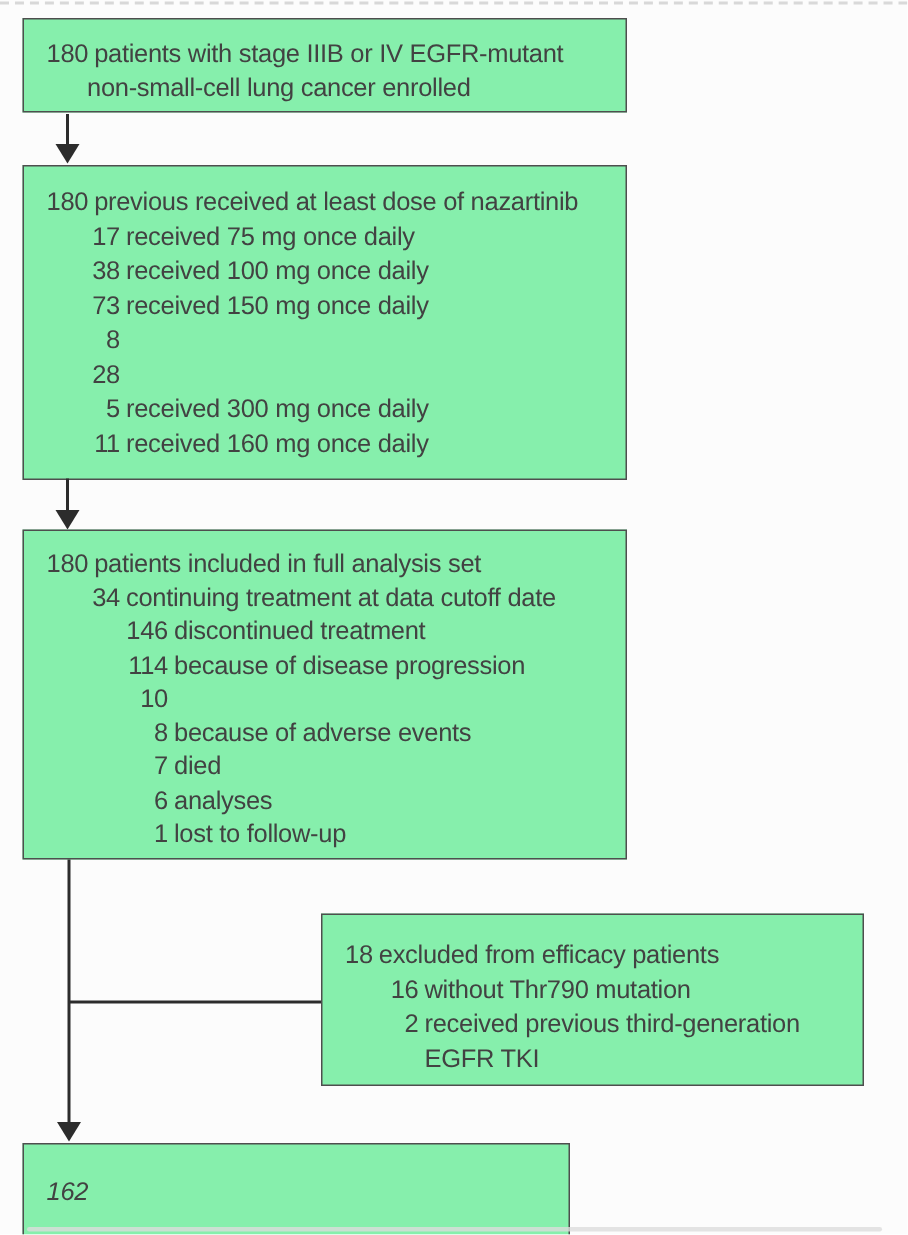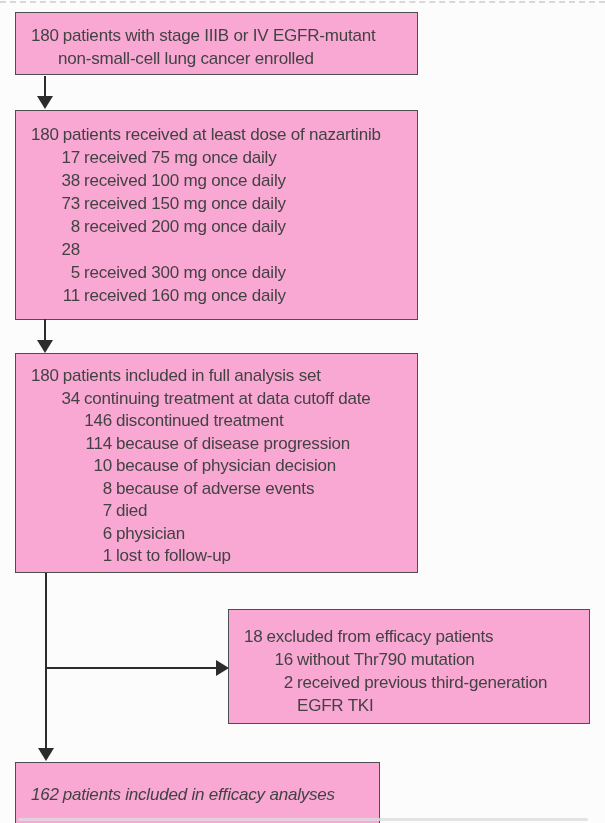--- a/index.html
+++ b/index.html
@@ -4,33 +4,33 @@
 <style>
   html,body {margin:0; padding:0; background:#ffffff;}
   .canvas {
     position:relative; width:605px; height:823px;
     background:#fcfcfc; overflow:hidden;
     font-family:"Liberation Sans", sans-serif;
     font-size:17px; color:#424242; letter-spacing:-0.2px;
   }
   .box {
     position:absolute; box-sizing:border-box;
-    border:1.5px solid #4e4e4e; background:#f9a8d4;
+    border:1.5px solid #4e4e4e; background:#86efac;
   }
   .line {display:flex; line-height:23px; white-space:nowrap;}
   .num {flex:none; text-align:right; margin-right:4px;}
   .lvl1 .num {width:49px;}
   .lvl2 .num {width:81px;}
   .lvl0.cont .num {width:23px;}
 
   #box-enrolled      {left:15px;  top:12px;  width:403px; height:63px;  padding:11px 8px 0 15px;}
   #box-treatment     {left:15px;  top:110px; width:403px; height:210px; padding:12px 8px 0 15px;}
   #box-full-analysis {left:15px;  top:353px; width:403px; height:220px; padding:11px 8px 0 15px;}
   #box-full-analysis .line {line-height:22.5px;}
-  #box-excluded      {left:228px; top:609px; width:362px; height:115px; padding:15px 8px 0 15px;}
+  #box-excluded      {left:214px; top:609px; width:362px; height:115px; padding:15px 8px 0 15px;}
   #box-efficacy      {left:15px;  top:762px; width:365px; height:64px;  padding:0 8px 0 15px; display:flex; align-items:center;font-style:italic;}
 
   .vline {position:absolute; width:2px;  background:#2c2c2c;}
   .hline {position:absolute; height:2px; background:#2c2c2c;}
   .head-down {position:absolute; width:0; height:0;
     border-left:8px solid transparent; border-right:8px solid transparent;
     border-top:13px solid #2c2c2c;}
   .head-right {position:absolute; width:0; height:0;
     border-top:8px solid transparent; border-bottom:8px solid transparent;
     border-left:13px solid #2c2c2c;}
@@ -66,37 +66,36 @@
         <span class="txt">non-small-cell lung cancer enrolled</span>
       </div>
   </div>
 
   <div class="vline" id="arrow1-line"></div>
   <div class="head-down" id="arrow1-head"></div>
 
   <div class="box" id="box-treatment">
     <div class="line lvl0">
         <span class="num">180</span>
-        <span class="txt">patients received at least dose of nazartinib</span>
+        <span class="txt">previous received at least dose of nazartinib</span>
       </div>
     <div class="line lvl1">
         <span class="num">17</span>
         <span class="txt">received 75 mg once daily</span>
       </div>
     <div class="line lvl1">
         <span class="num">38</span>
         <span class="txt">received 100 mg once daily</span>
       </div>
     <div class="line lvl1">
         <span class="num">73</span>
         <span class="txt">received 150 mg once daily</span>
       </div>
     <div class="line lvl1">
         <span class="num">8</span>
-        <span class="txt">received 200 mg once daily</span>
       </div>
     <div class="line lvl1">
         <span class="num">28</span>
       </div>
     <div class="line lvl1">
         <span class="num">5</span>
         <span class="txt">received 300 mg once daily</span>
       </div>
     <div class="line lvl1">
         <span class="num">11</span>
@@ -119,33 +118,32 @@
     <div class="line lvl2">
         <span class="num">146</span>
         <span class="txt">discontinued treatment</span>
       </div>
     <div class="line lvl2">
         <span class="num">114</span>
         <span class="txt">because of disease progression</span>
       </div>
     <div class="line lvl2">
         <span class="num">10</span>
-        <span class="txt">because of physician decision</span>
       </div>
     <div class="line lvl2">
         <span class="num">8</span>
         <span class="txt">because of adverse events</span>
       </div>
     <div class="line lvl2">
         <span class="num">7</span>
         <span class="txt">died</span>
       </div>
     <div class="line lvl2">
         <span class="num">6</span>
-        <span class="txt">physician</span>
+        <span class="txt">analyses</span>
       </div>
     <div class="line lvl2">
         <span class="num">1</span>
         <span class="txt">lost to follow-up</span>
       </div>
   </div>
 
   <div class="vline" id="branch-vline"></div>
   <div class="head-down" id="branch-vhead"></div>
   <div class="hline" id="branch-hline"></div>
@@ -166,19 +164,18 @@
       </div>
     <div class="line lvl1 cont">
         <span class="num"></span>
         <span class="txt">EGFR TKI</span>
       </div>
   </div>
 
   <div class="box" id="box-efficacy">
     <div class="line lvl0">
         <span class="num">162</span>
-        <span class="txt">patients included in efficacy analyses</span>
       </div>
   </div>
 
   <div class="art-bottom"></div>
 
 </div>
 
 </body></html>

